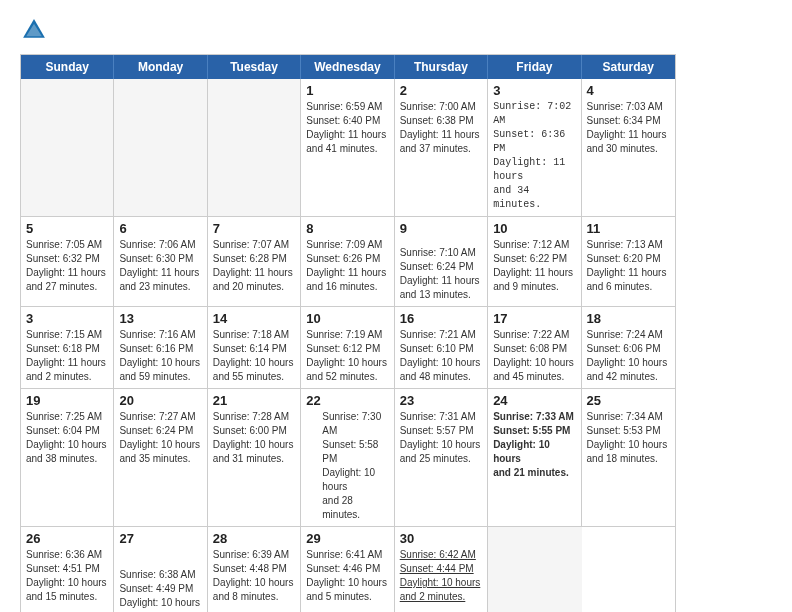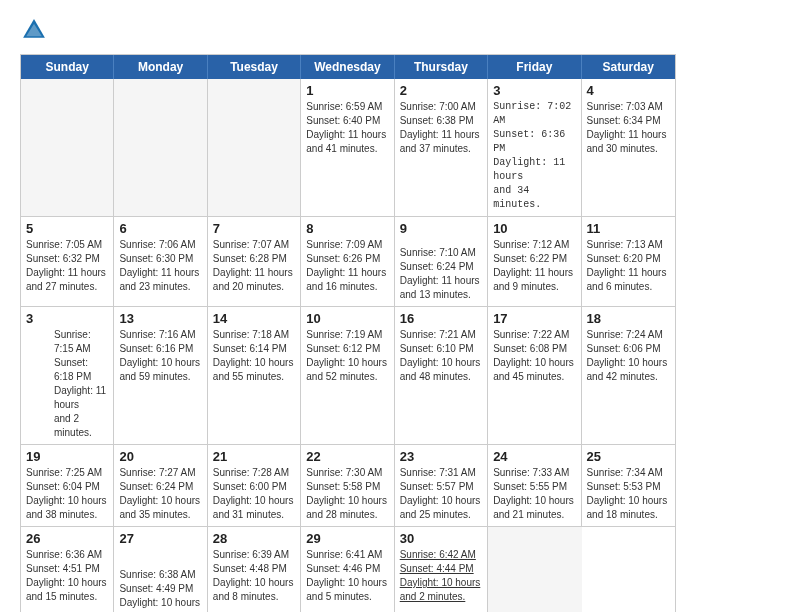--- a/index.html
+++ b/index.html
@@ -230,21 +230,21 @@
             <div class="day-num">11</div>
             <div class="day-info" style="white-space: pre-line;">Sunrise: 7:13 AM
 Sunset: 6:20 PM
 Daylight: 11 hours
 and 6 minutes.</div>
           </div>
         </div>
         <div class="cal-row">
           <div class="cal-cell">
             <div class="day-num">3</div>
-            <div class="day-info" style="white-space: pre-line; margin-left: 28px;">Sunrise: 7:15 AM
+            <div class="day-info" style="white-space: pre-line;">Sunrise: 7:15 AM
 Sunset: 6:18 PM
 Daylight: 11 hours
 and 2 minutes.</div>
           </div>
           <div class="cal-cell">
             <div class="day-num">13</div>
             <div class="day-info" style="white-space: pre-line;">Sunrise: 7:16 AM
 Sunset: 6:16 PM
 Daylight: 10 hours
 and 59 minutes.</div>
@@ -302,35 +302,35 @@
           </div>
           <div class="cal-cell">
             <div class="day-num">21</div>
             <div class="day-info" style="white-space: pre-line;">Sunrise: 7:28 AM
 Sunset: 6:00 PM
 Daylight: 10 hours
 and 31 minutes.</div>
           </div>
           <div class="cal-cell">
             <div class="day-num">22</div>
-            <div class="day-info" style="white-space: pre-line;">Sunrise: 7:30 AM
+            <div class="day-info" style="white-space: pre-line; margin-left: 16px;">Sunrise: 7:30 AM
 Sunset: 5:58 PM
 Daylight: 10 hours
 and 28 minutes.</div>
           </div>
           <div class="cal-cell">
             <div class="day-num">23</div>
             <div class="day-info" style="white-space: pre-line;">Sunrise: 7:31 AM
 Sunset: 5:57 PM
 Daylight: 10 hours
 and 25 minutes.</div>
           </div>
           <div class="cal-cell">
             <div class="day-num">24</div>
-            <div class="day-info" style="white-space: pre-line;">Sunrise: 7:33 AM
+            <div class="day-info" style="white-space: pre-line; font-weight: bold;">Sunrise: 7:33 AM
 Sunset: 5:55 PM
 Daylight: 10 hours
 and 21 minutes.</div>
           </div>
           <div class="cal-cell">
             <div class="day-num">25</div>
             <div class="day-info" style="white-space: pre-line;">Sunrise: 7:34 AM
 Sunset: 5:53 PM
 Daylight: 10 hours
 and 18 minutes.</div>

